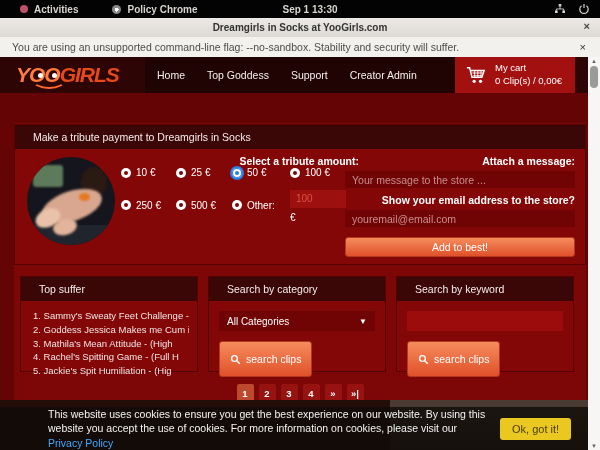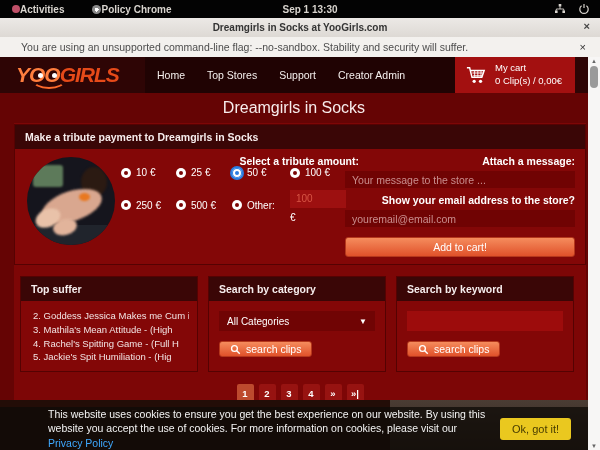--- a/index.html
+++ b/index.html
@@ -1,36 +1,36 @@
 <!DOCTYPE html>
 <html><head>
 <meta charset="utf-8">
 <style>
   html,body{margin:0;padding:0;}
   body{width:600px;height:450px;position:relative;overflow:hidden;
        font-family:"Liberation Sans",sans-serif;background:#650404;}
   
   #gnome-bar{position:absolute;top:0;left:0;width:600px;height:18px;background:#030303;
     display:flex;align-items:center;color:#d8d4ce;font-size:10px;font-weight:bold;}
-  .gb-left{display:flex;align-items:center;margin-left:12px;}
+  .gb-left{display:flex;align-items:center;gap:6px;margin-left:20px;}
   .gb-dot{width:8px;height:8px;border-radius:50%;background:#bf5068;}
   .gb-chrome-ico{width:9px;height:9px;border-radius:50%;margin-left:28px;
     background:radial-gradient(circle at 50% 50%, #fff 0 2px, #8a8a8a 2px 4.5px);}
   .gb-clock{position:absolute;left:0;right:0;text-align:center;margin-left:20px;}
   .gb-right{margin-left:auto;display:flex;align-items:center;gap:12px;margin-right:10px;}
   
   #titlebar{position:absolute;top:18px;left:0;width:600px;height:19px;
     background:linear-gradient(#ece9e6,#ddd9d4);border-bottom:1px solid #b9b5b0;
     display:flex;align-items:center;justify-content:center;
     font-size:10px;font-weight:bold;color:#333;}
   #titlebar .tb-close{position:absolute;right:10px;top:2px;color:#444;font-size:11px;cursor:default;}
   
   #warning-bar{position:absolute;top:37px;left:0;width:600px;height:20px;background:#f3f1ee;
     display:flex;align-items:center;font-size:10.5px;color:#4d4d4d;}
-  #warning-bar .warn-text{margin-left:21px;}
+  #warning-bar .warn-text{margin-left:12px;}
   #warning-bar .warn-close{margin-left:auto;margin-right:14px;color:#333;font-size:11px;}
   
   #viewport{position:absolute;top:57px;left:0;width:600px;height:393px;background:#650404;overflow:hidden;}
   
   #scrollbar{position:absolute;top:0;right:0;width:12px;height:393px;background:#f7f6f5;z-index:40;}
   #scrollbar .arr{position:absolute;left:0;width:12px;text-align:center;font-size:6px;color:#666;}
   #scrollbar .thumb{position:absolute;top:9px;left:2px;width:8px;height:22px;border-radius:4px;background:#9a9a9a;}
   
   #site-header{position:absolute;top:0;left:0;width:588px;height:36px;background:#2e0505;}
   .logo{position:absolute;left:16px;top:4px;width:130px;height:28px;
@@ -46,22 +46,22 @@
   #main-nav .nav-item{color:#f5f0ee;font-size:10.5px;cursor:pointer;white-space:nowrap;}
   #cart-box{position:absolute;left:455px;top:0;width:120px;height:36px;background:#a31010;
     display:flex;align-items:center;gap:8px;color:#fff;cursor:pointer;}
   #cart-box svg{margin-left:10px;}
   .cart-lines{font-size:9.5px;line-height:1.35;}
   
   #page-title{position:absolute;top:36px;left:0;width:588px;height:30px;
     display:flex;align-items:center;justify-content:center;color:#f7ecec;font-size:16px;}
   #content{position:absolute;top:66px;left:14px;width:572px;height:340px;background:#7d0606;}
   .panel{background:#830707;border:1px solid #550202;box-sizing:border-box;}
-  .panel-header{height:24px;background:#3a0606;color:#f6eded;font-weight:bold;font-size:10.5px;
-    display:flex;align-items:center;padding-left:10px;}
+  .panel-header{height:24px;background:#3a0606;color:#f6eded;font-weight:normal;font-size:10.5px;
+    display:flex;align-items:center;padding-left:18px;}
   
   #tribute-panel{position:absolute;left:0;top:1px;width:572px;height:141px;}
   #tribute-body{position:relative;width:100%;height:115px;}
   #tribute-photo{position:absolute;left:12px;top:8px;width:88px;height:88px;border-radius:50%;
     overflow:hidden;background:#15151d;}
   .ph{position:absolute;border-radius:50%;filter:blur(1px);}
   .ph-tv{left:6px;top:8px;width:30px;height:22px;border-radius:3px;background:#5d7a5a;}
   .ph-hair{right:8px;top:10px;width:26px;height:30px;background:#2b1a12;}
   .ph-body{left:14px;top:34px;width:62px;height:30px;background:#d9a78f;transform:rotate(-18deg);}
   .ph-foot1{left:8px;top:52px;width:26px;height:18px;background:#e9c2a9;transform:rotate(-25deg);}
@@ -90,21 +90,21 @@
   .bottom-panel{position:absolute;top:153px;width:178px;height:96px;}
   #panel-top-sellers{left:6px;}
   #panel-category{left:194px;}
   #panel-keyword{left:382px;}
   #top-sellers-list{list-style:none;margin:8px 0 0 0;padding:0 8px 0 12px;}
   #top-sellers-list li{color:#f2e4e4;font-size:9.5px;line-height:1.45;cursor:pointer;white-space:nowrap;overflow:hidden;}
   .panel-body{padding:10px 10px 0 10px;}
   #category-select{width:100%;height:20px;background:#700404;color:#fff;font-size:10px;
     display:flex;align-items:center;padding:0 8px;box-sizing:border-box;cursor:pointer;}
   #category-select .caret{margin-left:auto;font-size:8px;color:#fff;}
-  .search-btn{height:16px;padding:0 10px;margin-top:10px;display:inline-flex;align-items:center;gap:5px;}
+  .search-btn{height:36px;padding:0 10px;margin-top:10px;display:inline-flex;align-items:center;gap:5px;}
   #keyword-input{width:100%;box-sizing:border-box;height:20px;background:#9d0c0c;border:none;outline:none;
     color:#fff;font-size:10.5px;padding:0 6px;}
   
   #pagination{position:absolute;left:0;top:261px;width:572px;display:flex;justify-content:center;gap:5px;}
   .page-btn{min-width:17px;height:18px;background:#971311;border:none;border-radius:2px;color:#fff;
     font-size:9.5px;font-weight:bold;cursor:pointer;font-family:"Liberation Sans",sans-serif;padding:0 4px;}
   .page-btn.active{background:#bd4a2e;}
   
   #under-strip{position:absolute;left:0;top:343px;width:600px;height:50px;background:#230d07;}
   #under-strip .ghost-text{position:absolute;left:48px;top:8px;color:rgba(255,205,185,0.28);font-size:10.5px;}
@@ -156,39 +156,38 @@
 
   <div id="site-header">
     <div class="logo">
       <span class="logo-yoo">YOO</span><span class="logo-girls">GIRLS</span>
       <span class="eye eye1"></span>
       <span class="eye eye2"></span>
       <span class="smile"></span>
     </div>
     <div id="main-nav">
       <span class="nav-item">Home</span>
-      <span class="nav-item">Top Stores</span>
+      <span class="nav-item">Top Goddess</span>
       <span class="nav-item">Support</span>
       <span class="nav-item">Creator Admin</span>
     </div>
     <div id="cart-box">
       <svg width="22" height="20" viewBox="0 0 24 22">
         <path d="M2 3 h3 l2.6 10.5 h10.8 l2.6 -7.5 H6" fill="none" stroke="#fff" stroke-width="1.6"></path>
         <path d="M8 8.8 h11.5 M9 11.8 h9.6 M10.5 6 v7 M14 6 v7 M17.5 6 v7" stroke="#fff" stroke-width="1"></path>
         <circle cx="10" cy="18" r="1.8" fill="#fff"></circle>
         <circle cx="17" cy="18" r="1.8" fill="#fff"></circle>
       </svg>
       <div class="cart-lines">
         <div>My cart</div>
         <div>0 Clip(s) / 0,00€</div>
       </div>
     </div>
   </div>
 
-  <div id="page-title">Dreamgirls in Socks</div>
 
   <div id="content">
 
     <div id="tribute-panel" class="panel">
       <div class="panel-header">Make a tribute payment to Dreamgirls in Socks</div>
       <div id="tribute-body">
         <div id="tribute-photo">
           <span class="ph ph-tv"></span>
           <span class="ph ph-hair"></span>
           <span class="ph ph-floor"></span>
@@ -234,28 +233,29 @@
               <div id="currency-sym">€</div>
             </span>
           </div>
         </div>
 
         <div id="message-block">
           <div class="field-label">Attach a message:</div>
           <input class="dark-input" placeholder="Your message to the store ..." style="">
           <div class="field-label">Show your email address to the store?</div>
           <input class="dark-input" placeholder="youremail@email.com" style="">
-          <button id="add-to-cart" class="orange-btn">Add to cart!</button>
+          <button id="add-to-cart" class="orange-btn">Add to best!</button>
         </div>
       </div>
     </div>
 
     <div id="panel-top-sellers" class="panel bottom-panel">
       <div class="panel-header">Top suffer</div>
       <ul id="top-sellers-list">
+        <li>1. Sammy's Sweaty Feet Challenge -</li>
         <li>2. Goddess Jessica Makes me Cum in</li>
         <li>3. Mathila's Mean Attitude - (High</li>
         <li>4. Rachel's Spitting Game - (Full H</li>
         <li>5. Jackie's Spit Humiliation - (Hig</li>
       </ul>
     </div>
 
     <div id="panel-category" class="panel bottom-panel">
       <div class="panel-header">Search by category</div>
       <div class="panel-body">

